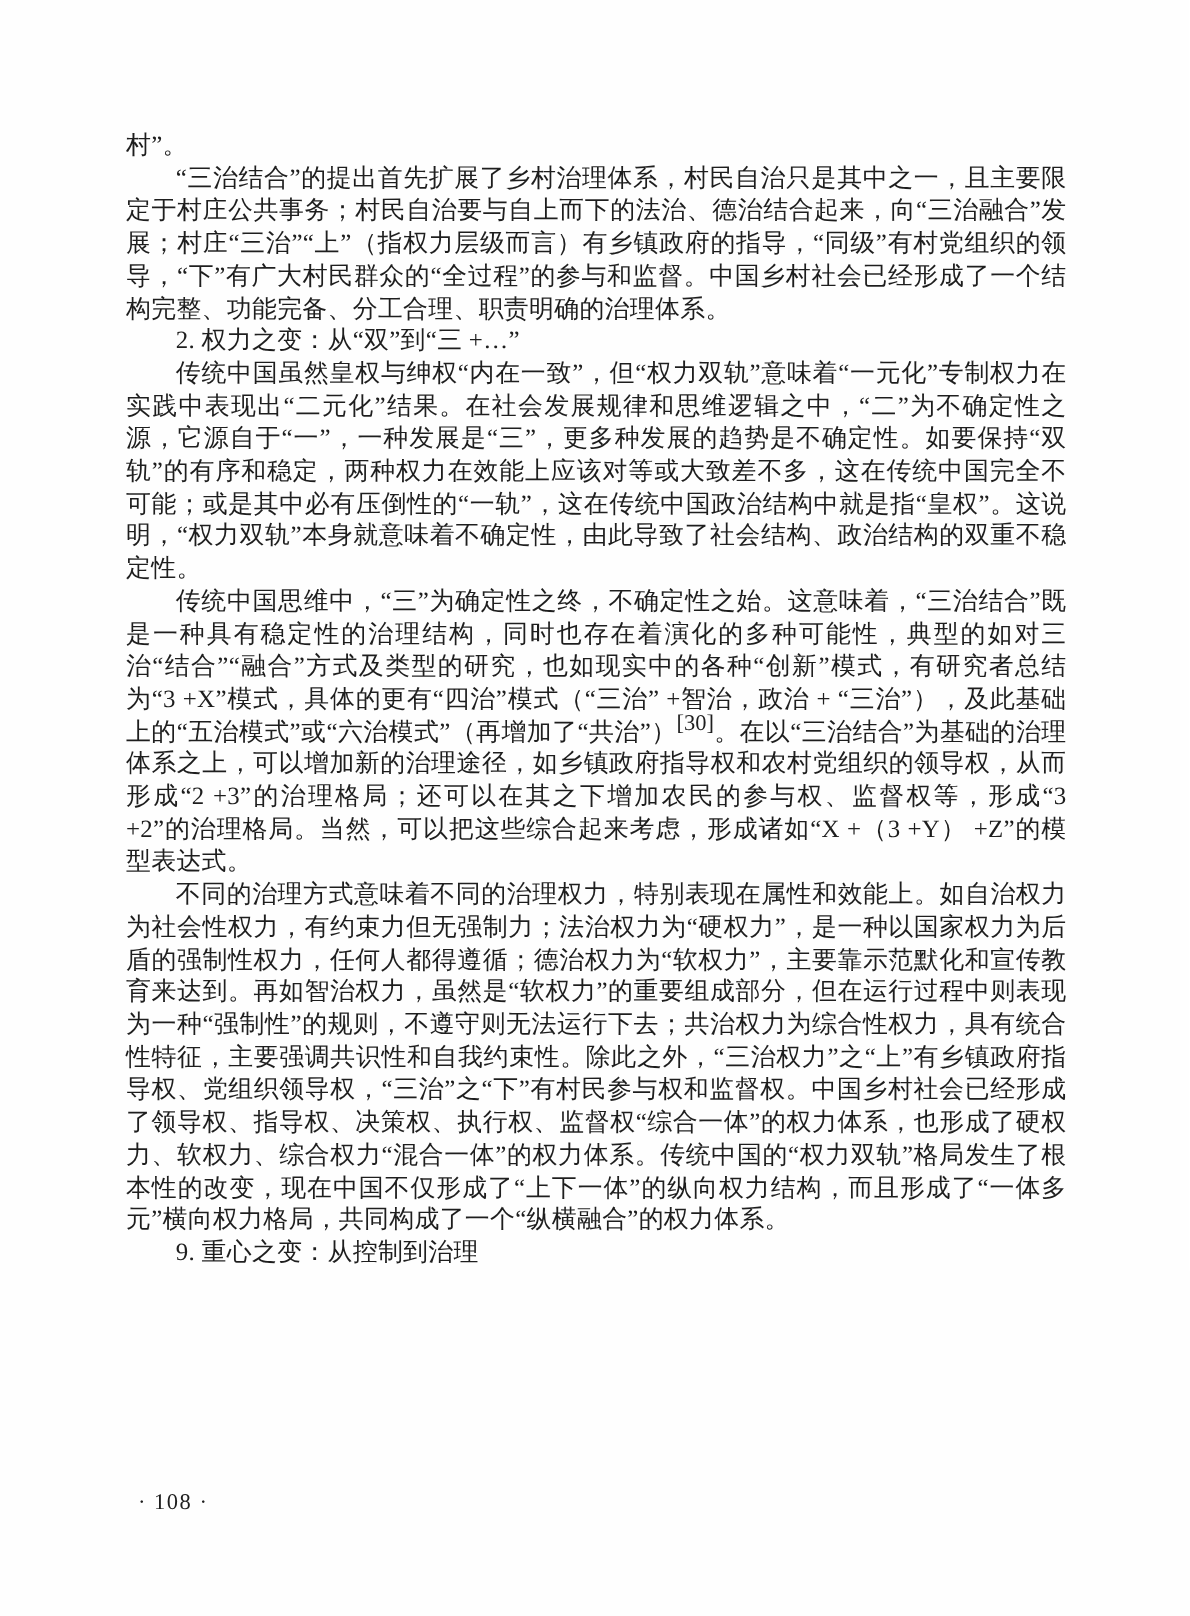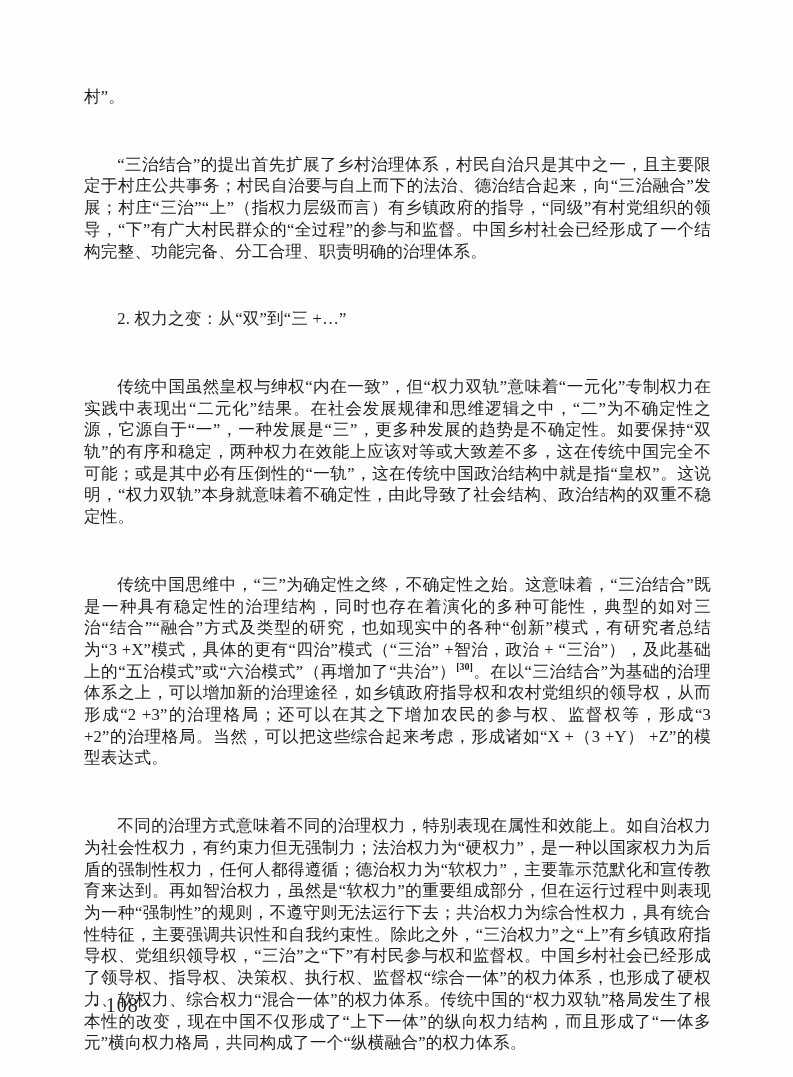--- a/index.html
+++ b/index.html
@@ -23,34 +23,33 @@
     top: 86px;
     width: 627px;
   }
   .para {
     margin: 0;
     font-size: 16.6px;
     line-height: 21.7px;
     text-align: justify;
     letter-spacing: 0.2px;
   }
-  .para.indent { text-indent: 2em; margin-top: 46px; }
+  .para.indent { text-indent: 2em; }
   .para.heading { font-weight: normal; }
   sup.cite {
-    font-size: 10px;
+    font-size: 15px;
     line-height: 0;
     vertical-align: super;
     letter-spacing: 0;
-    font-weight: bold;
   }
   .page-number {
     position: absolute;
     left: 92px;
     top: 994px;
-    font-size: 20px;
+    font-size: 15px;
     letter-spacing: 1px;
     color: #1e1e1e;
   }
 </style>
 </head>
 <body>
 
 <div class="page">
   <div class="content">
       <p class="para"><span>村”。</span></p>

